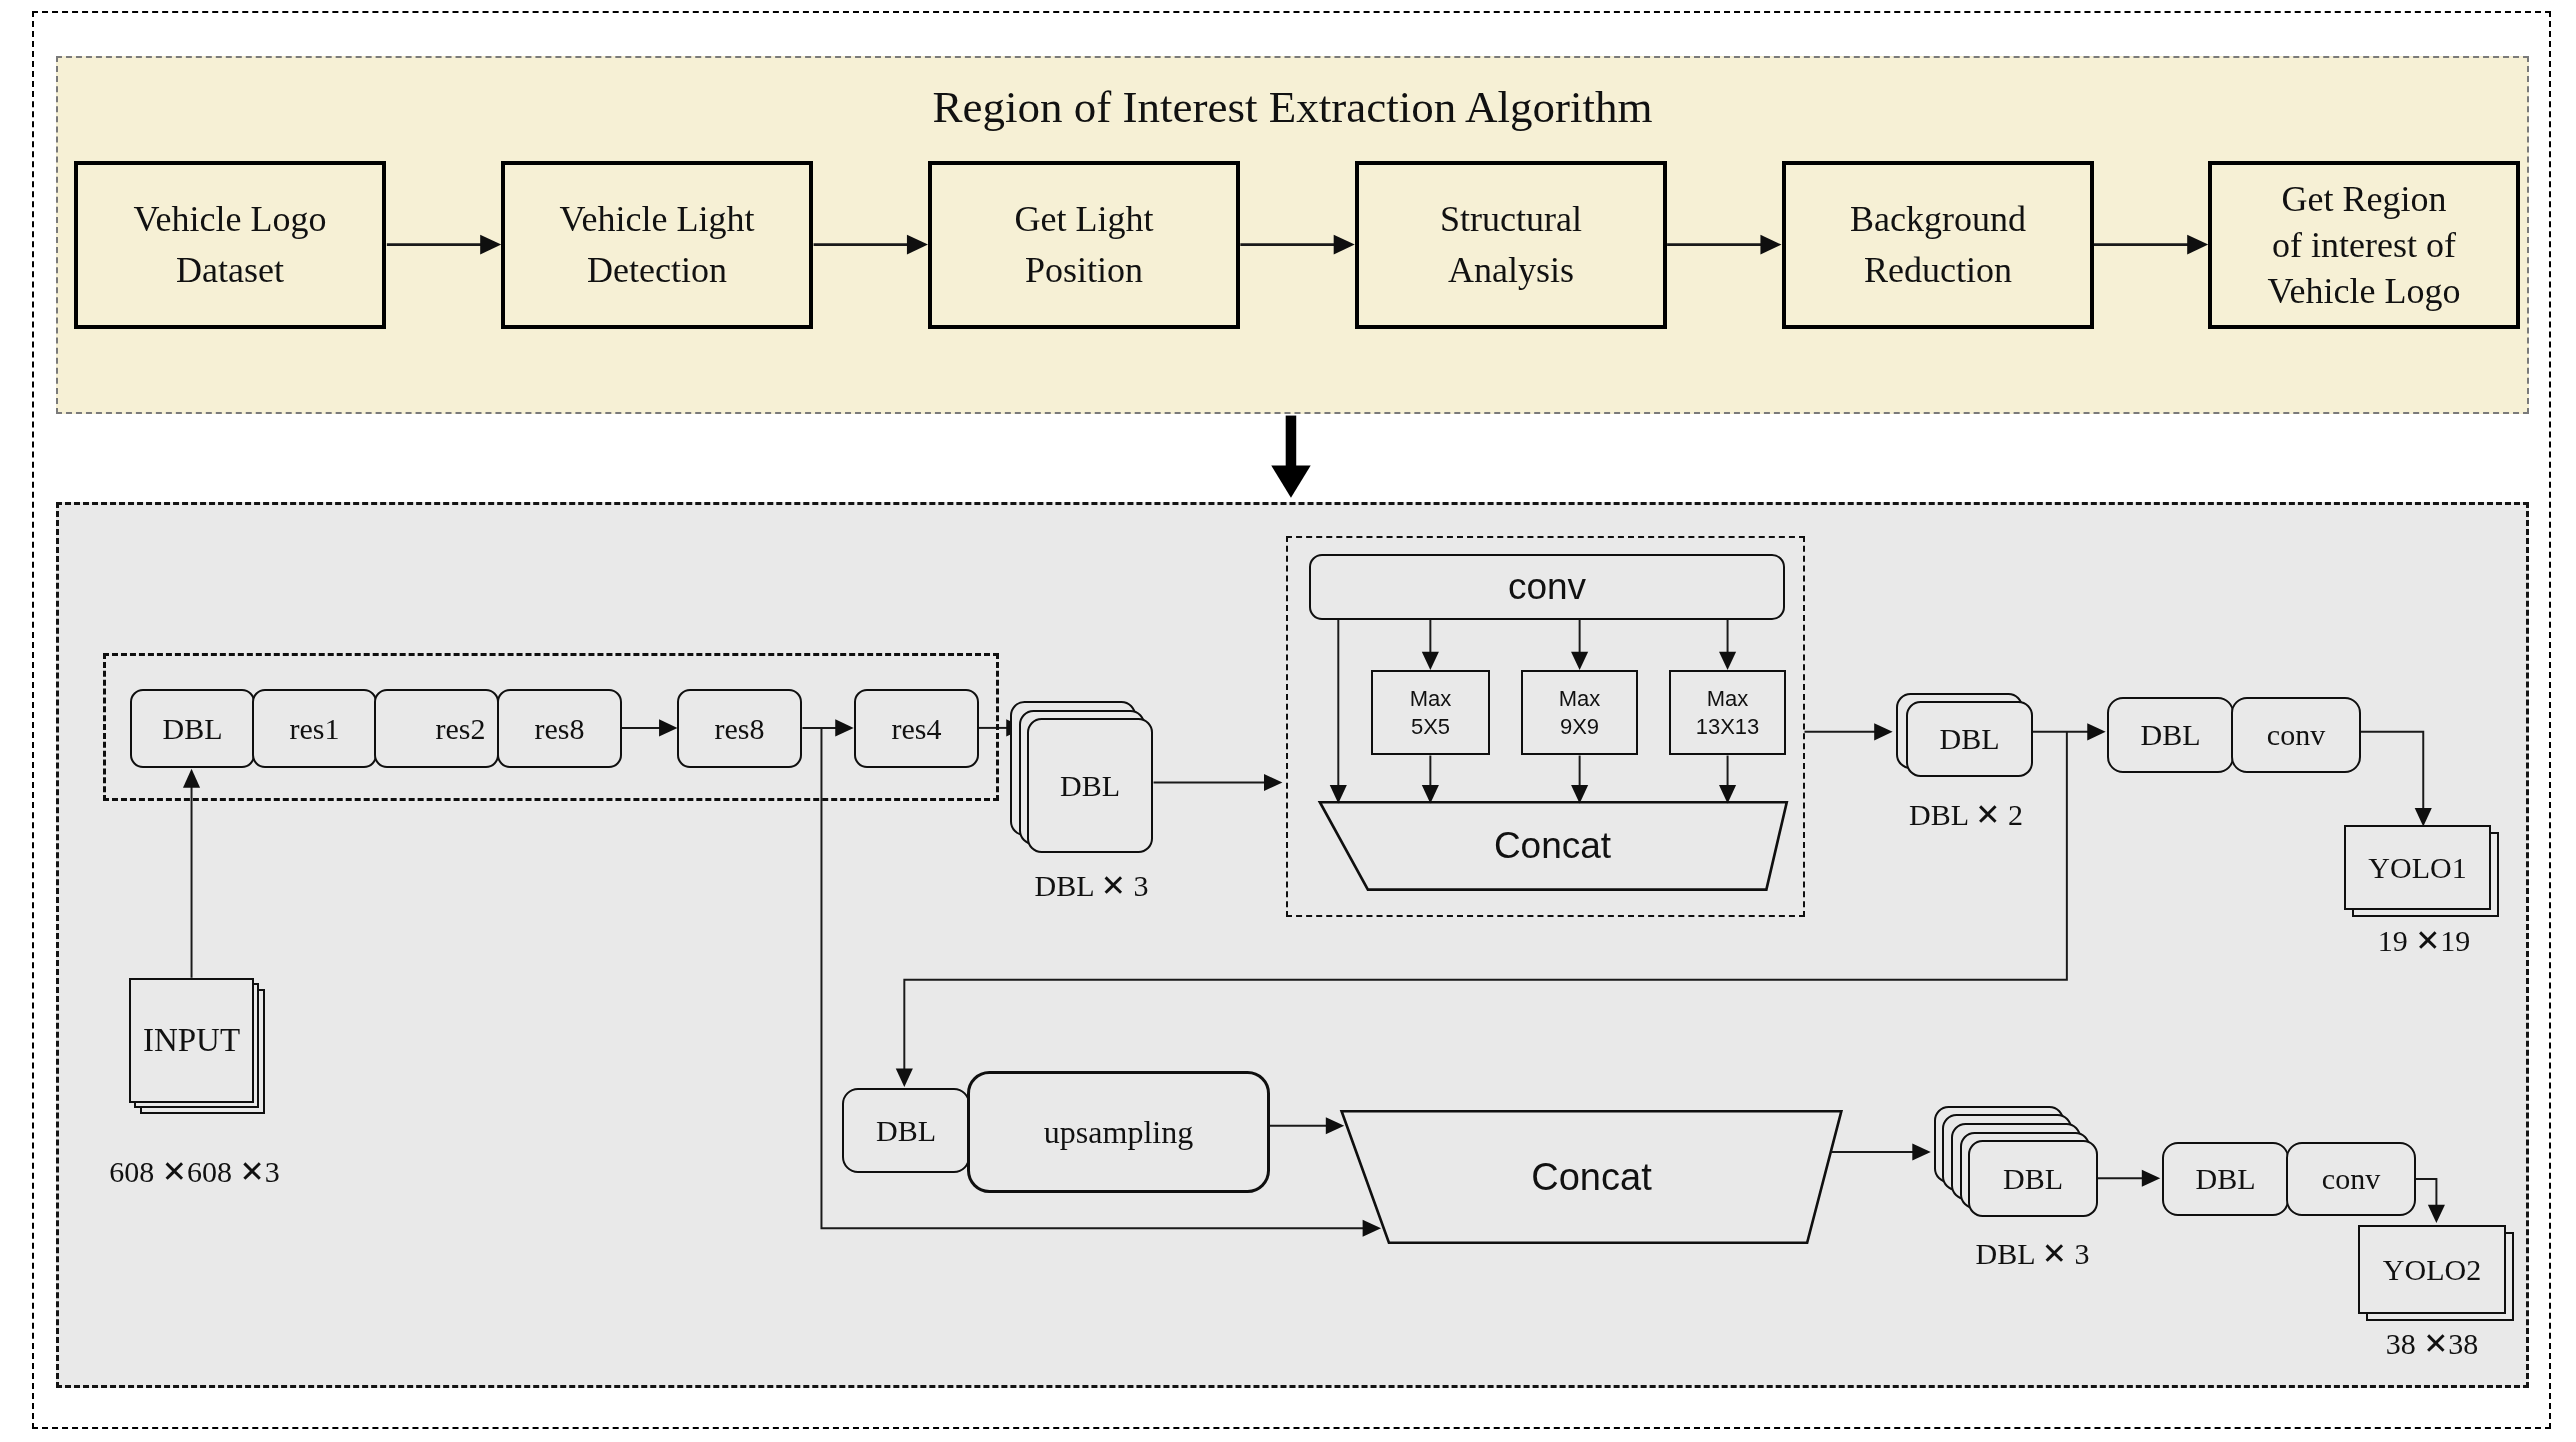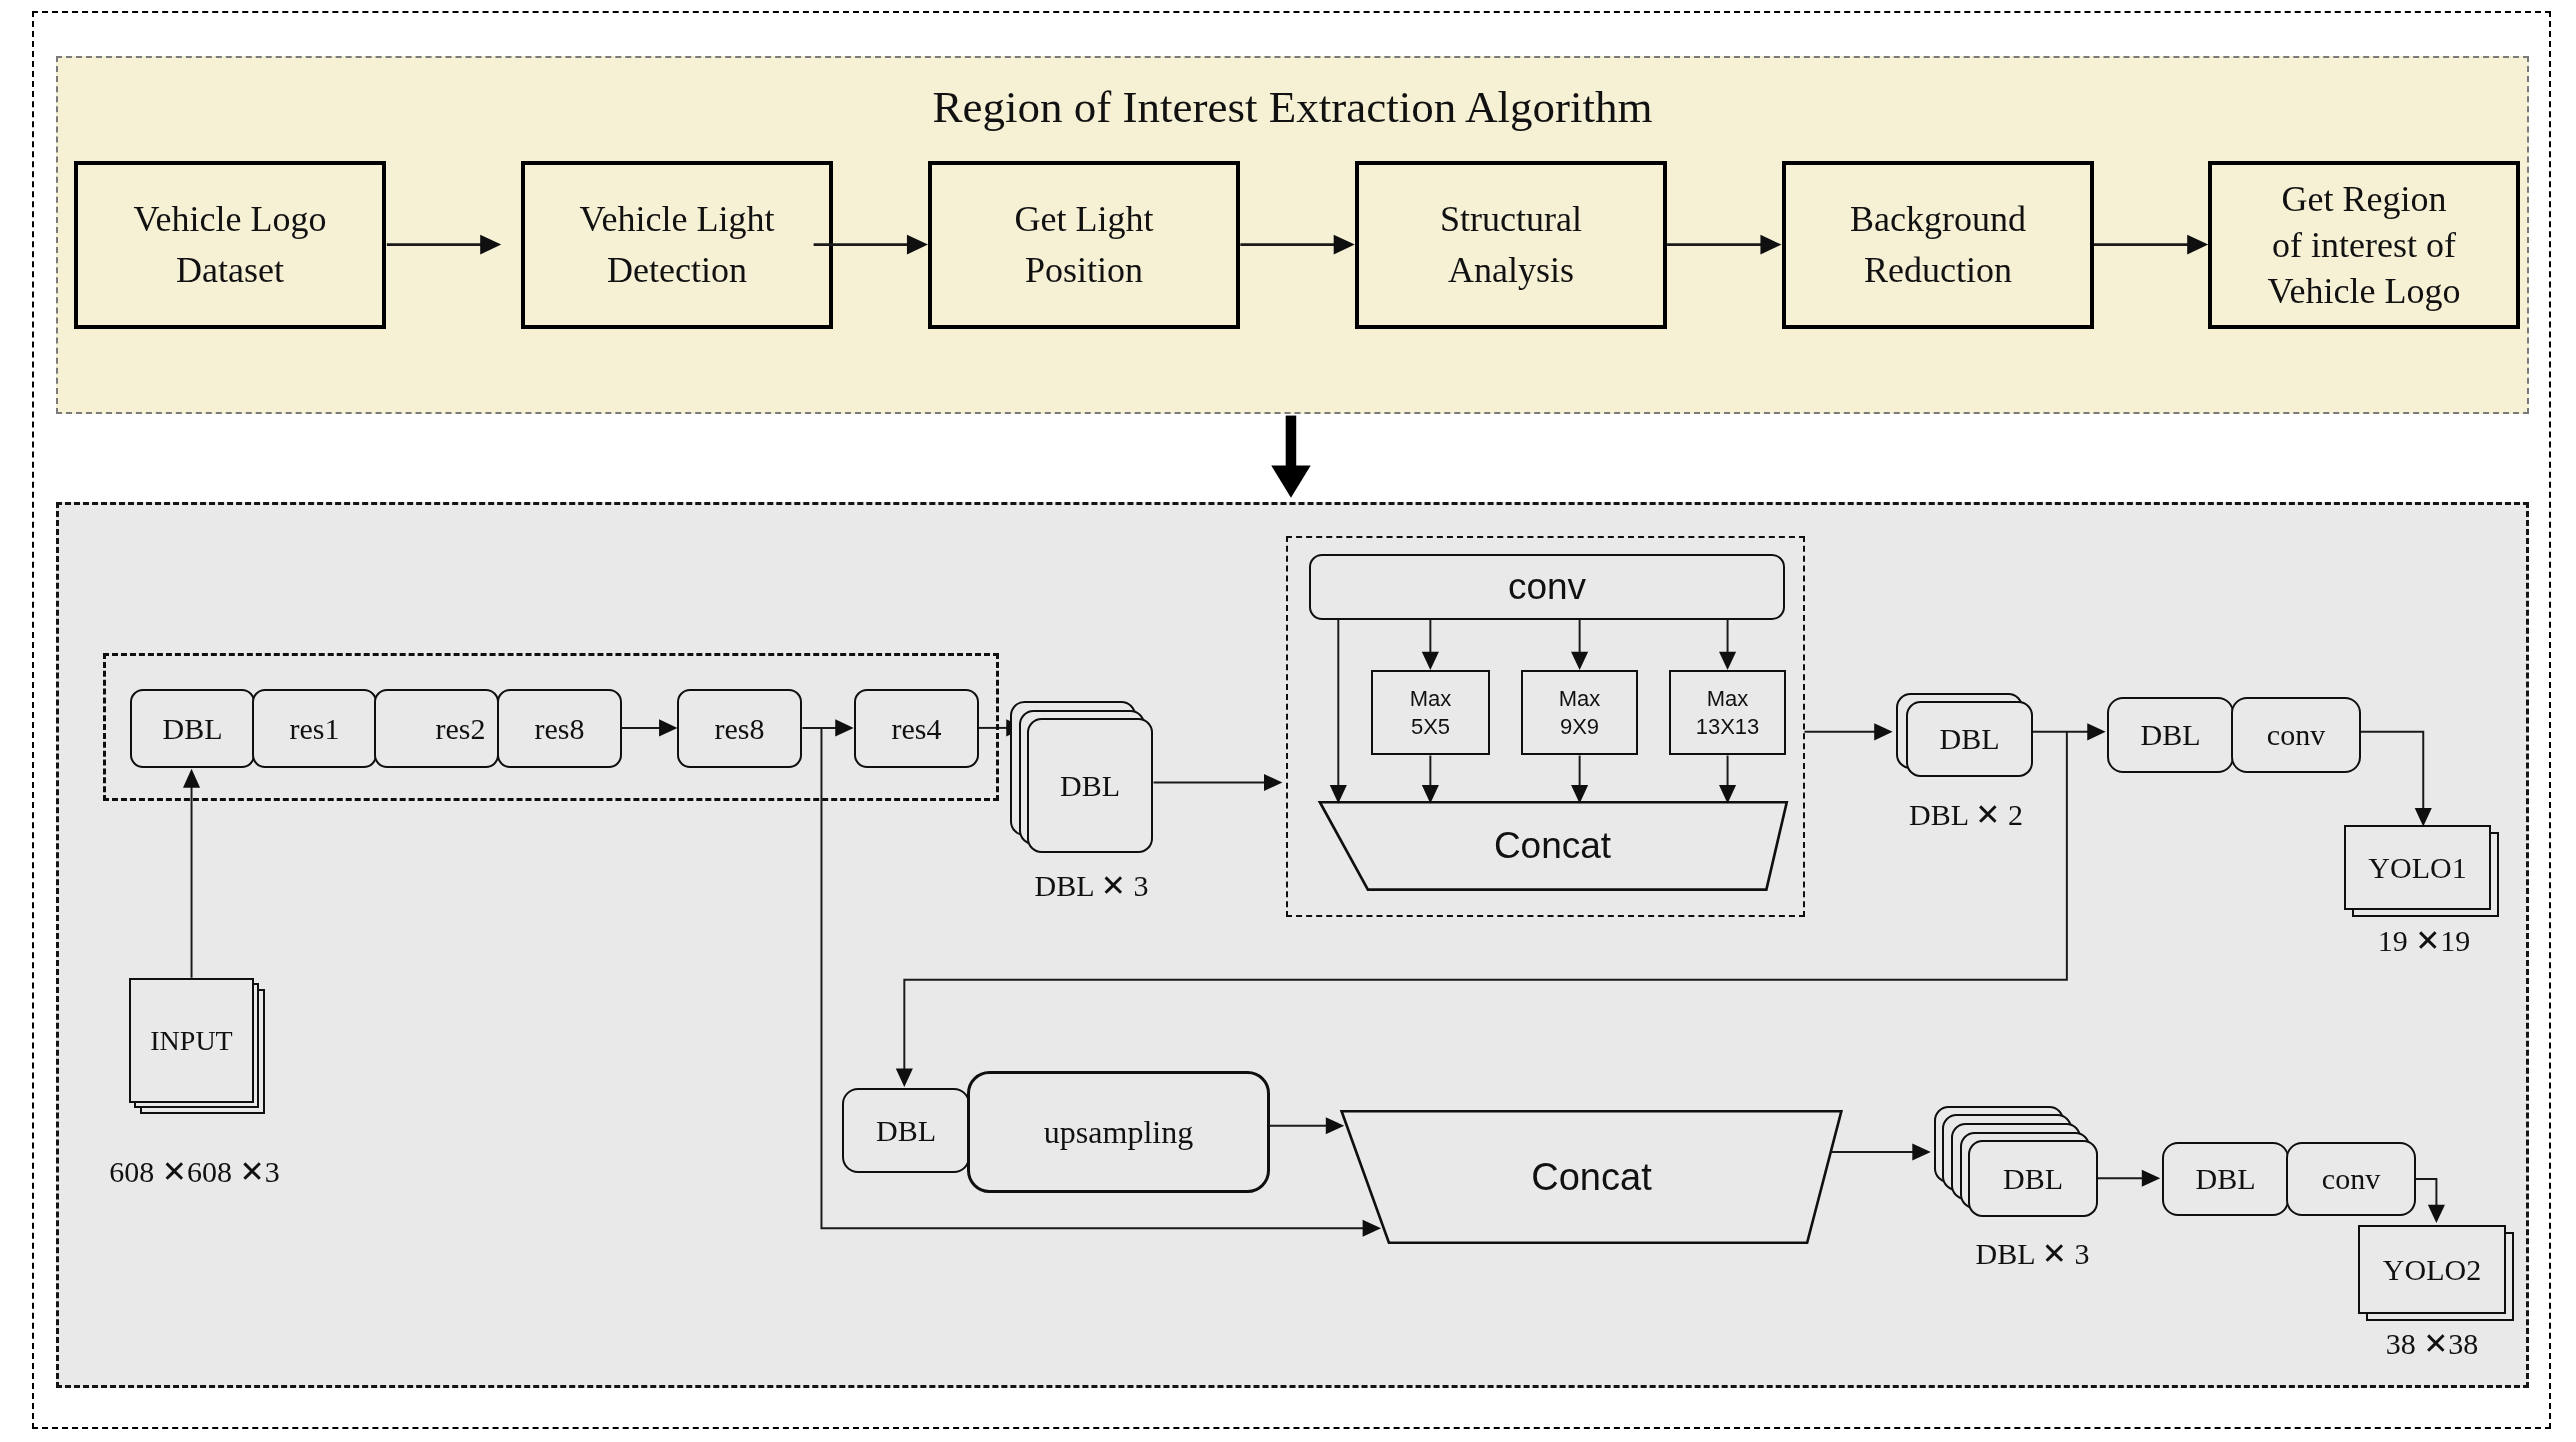--- a/index.html
+++ b/index.html
@@ -41,21 +41,21 @@
 
 <div class="canvas">
 
   <div class="abs outer-border"></div>
 
   <div class="abs panel-top"></div>
   <div class="abs serif panel-title center" style="left:56px;top:78px;width:2473px;height:59px;">Region of Interest Extraction Algorithm</div>
 
   <div class="abs step serif center pre" style="left:74px;">Vehicle Logo
 Dataset</div>
-  <div class="abs step serif center pre" style="left:501px;margin-left:20px;">Vehicle Light
+  <div class="abs step serif center pre" style="left:501px;">Vehicle Light
 Detection</div>
   <div class="abs step serif center pre" style="left:928px;">Get Light
 Position</div>
   <div class="abs step serif center pre" style="left:1355px;">Structural
 Analysis</div>
   <div class="abs step serif center pre" style="left:1782px;">Background
 Reduction</div>
   <div class="abs step serif center pre" style="left:2208px;line-height:1.28;">Get Region
 of interest of
 Vehicle Logo</div>
@@ -142,21 +142,21 @@
   <div class="abs rnode serif center" style="left:130px;top:689px;width:125px;height:79px;">DBL</div>
   <div class="abs rnode serif center" style="left:252px;top:689px;width:125px;height:79px;">res1</div>
   <div class="abs rnode serif center" style="left:374px;top:689px;width:125px;height:79px;padding-left:48px;">res2</div>
   <div class="abs rnode serif center" style="left:497px;top:689px;width:125px;height:79px;">res8</div>
   <div class="abs rnode serif center" style="left:677px;top:689px;width:125px;height:79px;">res8</div>
   <div class="abs rnode serif center" style="left:854px;top:689px;width:125px;height:79px;">res4</div>
 
   <div class="abs" style="left:129px;top:978px;width:125px;height:125px;">
     <div class="page-back" style="left:10.5px;top:10.5px;width:125px;height:125px;"></div>
     <div class="page-back" style="left:5.3px;top:5.3px;width:125px;height:125px;"></div>
-    <div class="page-front serif" style="left:0;top:0;width:125px;height:125px;font-size:28px;">INPUT</div>
+    <div class="page-front serif" style="left:0;top:0;width:125px;height:125px;font-size:33px;">INPUT</div>
   </div>
   <div class="abs dim-label serif center" style="left:76px;top:1152px;width:237px;height:39px;">608 ✕608 ✕3</div>
 
   <div class="abs" style="left:1027px;top:718px;width:126px;height:135px;">
     <div class="stack-layer" style="left:-17px;top:-17px;width:126px;height:135px;"></div>
     <div class="stack-layer" style="left:-8.5px;top:-8.5px;width:126px;height:135px;"></div>
     <div class="stack-layer center serif" style="left:0;top:0;width:126px;height:135px;font-size:30px;">DBL</div>
   </div>
   <div class="abs count-label serif center" style="left:1006px;top:867px;width:171px;height:37px;">DBL ✕ 3</div>
 

